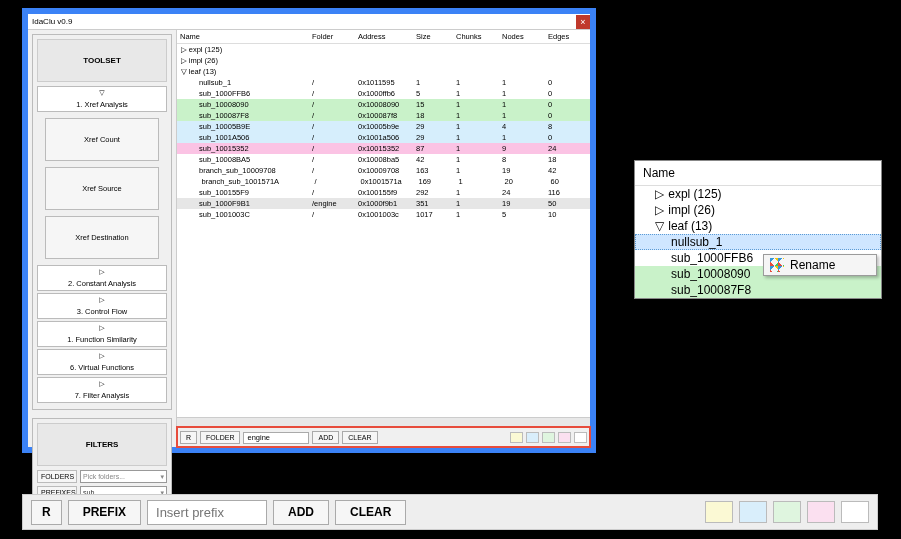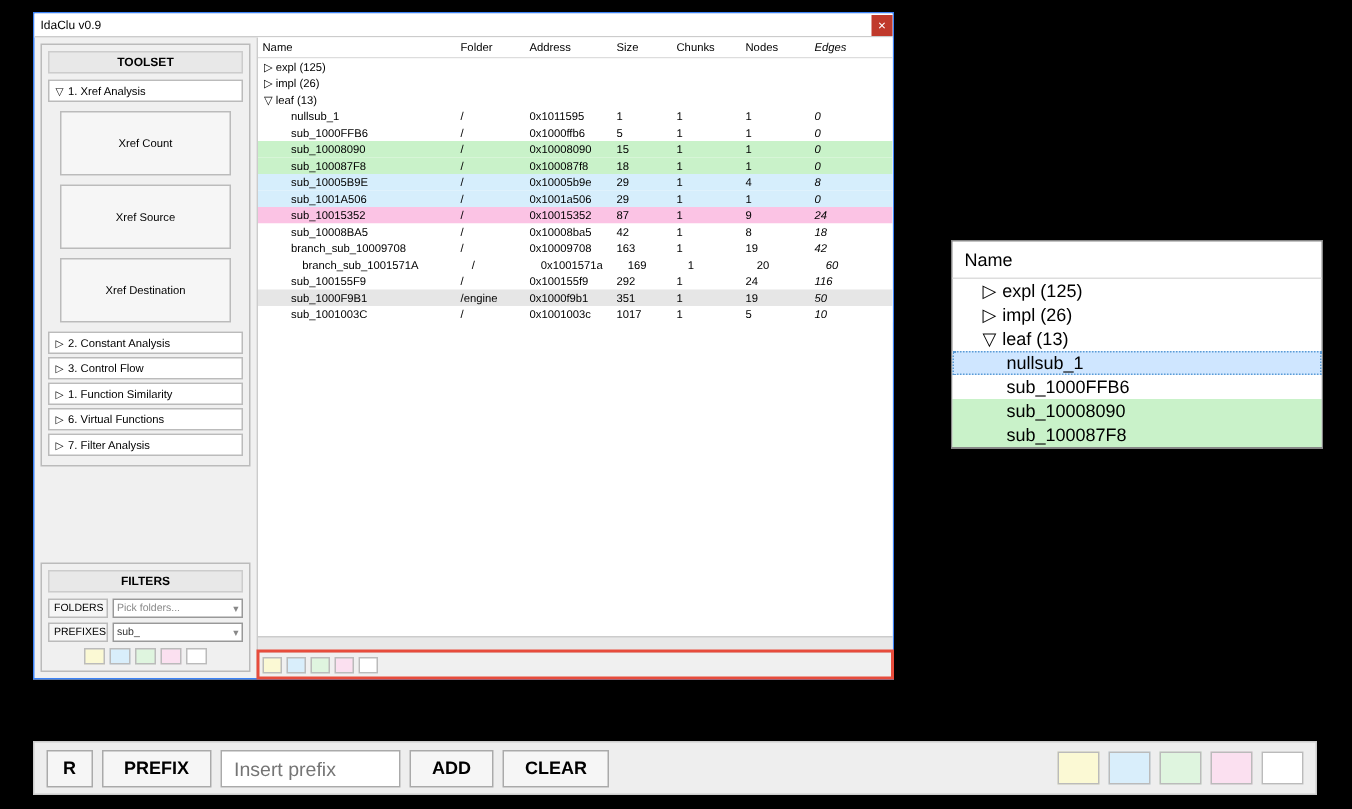--- a/index.html
+++ b/index.html
@@ -1,45 +1,45 @@
 <!DOCTYPE html>
 <html><head>
 <meta charset="utf-8">
 <style>
   * { box-sizing: border-box; font-family: Arial, sans-serif; }
   body { margin: 0; background: #000; width: 901px; height: 539px; position: relative; overflow: hidden; }
 
   
   .app {
     position: absolute; left: 22px; top: 8px; width: 574px; height: 445px;
-    background: #f0f0f0; border: 1px solid #3b82f6;
+    background: #f0f0f0; border: 6px solid #3b82f6;
   }
   .titlebar {
     height: 16px; background: #fff; border-bottom: 1px solid #ccc;
     display: flex; align-items: center; justify-content: space-between;
     padding: 0 0 0 4px; font-size: 8px;
   }
   .titlebar .close {
     width: 14px; height: 14px; background: #c0392b; color: #fff;
     display: flex; align-items: center; justify-content: center; font-size: 9px;
   }
   .body { display: flex; height: calc(100% - 16px); }
 
   
   .sidebar {
     width: 148px; padding: 4px; display: flex; flex-direction: column; gap: 4px;
   }
   .panel { border: 1px solid #bbb; background: #f0f0f0; padding: 4px; }
   .panel-title {
     text-align: center; font-size: 8px; font-weight: bold; background: #e8e8e8;
-    padding: 2px 0; border: 1px solid #ccc; margin-bottom: 4px;
+    padding: 16px 0; border: 1px solid #ccc; margin-bottom: 4px;
   }
   .acc-item {
     border: 1px solid #bbb; background: #fff; font-size: 7.5px; padding: 2px 4px;
-    margin-bottom: 2px; display: flex; align-items: center; gap: 3px; cursor: pointer;
+    margin-bottom: 2px; display: flex; align-items: center; gap: 3px; cursor: pointer; flex-direction: column;
   }
   .acc-item .tri { font-size: 7px; }
   .sub-btn {
     border: 1px solid #bbb; background: #f6f6f6; font-size: 7.5px; padding: 16px 0;
     margin: 6px 8px; text-align: center; cursor: pointer;
   }
 
   .filters { border: 1px solid #bbb; background: #f0f0f0; padding: 4px; }
   .filters .row { display: flex; align-items: center; gap: 3px; margin-bottom: 3px; }
   .filters .lbl {
@@ -60,21 +60,21 @@
   .thead {
     display: flex; font-size: 7.5px; background: #fff; border-bottom: 1px solid #ddd; padding: 2px 0;
   }
   .thead div, .trow div { padding: 0 3px; }
   .c-name { width: 132px; }
   .c-folder { width: 46px; }
   .c-addr  { width: 58px; }
   .c-size  { width: 40px; }
   .c-chunks{ width: 46px; }
   .c-nodes { width: 46px; }
-  .c-edges { width: 40px; font-style: italic; }
+  .c-edges { width: 40px; }
 
   .tree { font-size: 7.5px; padding: 1px 4px; }
   .tree-row { display: flex; align-items: center; gap: 2px; cursor: pointer; }
   .trow { display: flex; font-size: 7.5px; height: 11px; align-items: center; }
   .trow .c-name { padding-left: 22px; }
   .tbody { flex: 1; overflow: hidden; background: #fff; }
 
   .footer {
     border-top: 1px solid #ccc; padding: 3px; display: flex; align-items: center;
     justify-content: space-between; gap: 4px; background: #f0f0f0;
@@ -350,20 +350,27 @@
             <div class="c-folder">/</div>
             <div class="c-addr">0x1001003c</div>
             <div class="c-size">1017</div>
             <div class="c-chunks">1</div>
             <div class="c-nodes">5</div>
             <div class="c-edges">10</div>
           </div>
         </div>
       <div class="scrolltrack"></div>
       <div class="footer">
+        <div class="grp">
+          <div class="fbtn">R</div>
+          <div class="fbtn">FOLDER</div>
+          <input class="finput" value="engine" style="">
+          <div class="fbtn">ADD</div>
+          <div class="fbtn">CLEAR</div>
+        </div>
         <div class="fswatches" id="footer-swatches">
             <div class="fsw" style="background: rgb(251, 249, 212);"></div>
             <div class="fsw" style="background: rgb(217, 238, 251);"></div>
             <div class="fsw" style="background: rgb(223, 245, 223);"></div>
             <div class="fsw" style="background: rgb(251, 224, 240);"></div>
             <div class="fsw" style="background: rgb(255, 255, 255);"></div>
           </div>
       </div>
     </div>
   </div>
@@ -381,20 +388,24 @@
         <span>impl (26)</span>
       </div>
       <div class="node lvl1">
         <span class="tri">▽</span>
         <span>leaf (13)</span>
       </div>
       <div class="node lvl2 sel" style="background: rgb(207, 230, 255);">nullsub_1</div>
       <div class="node lvl2" style="background: rgb(255, 255, 255);">sub_1000FFB6</div>
       <div class="node lvl2" style="background: rgb(201, 242, 201);">sub_10008090</div>
       <div class="node lvl2" style="background: rgb(201, 242, 201);">sub_100087F8</div>
+      <div class="ctxmenu">
+        <span class="cicon"></span>
+        <span>Rename</span>
+      </div>
     </div>
 </div>
 
 <div class="bottombar">
   <div class="bgrp">
     <div class="bbtn sm">R</div>
     <div class="bbtn">PREFIX</div>
     <input class="binput" placeholder="Insert prefix" style="">
     <div class="bbtn">ADD</div>
     <div class="bbtn">CLEAR</div>

